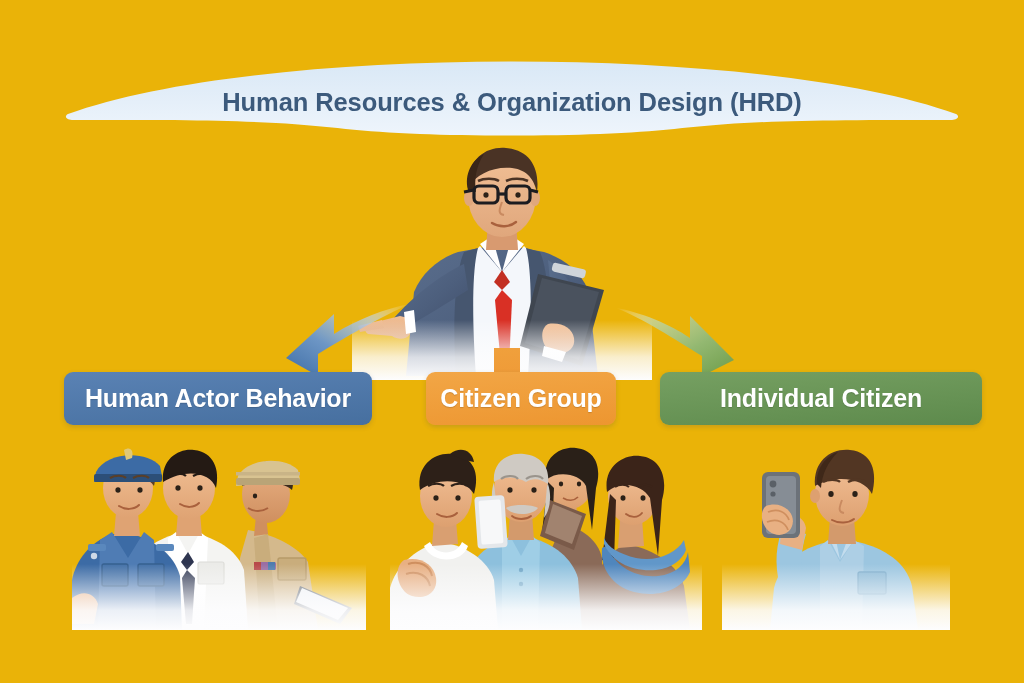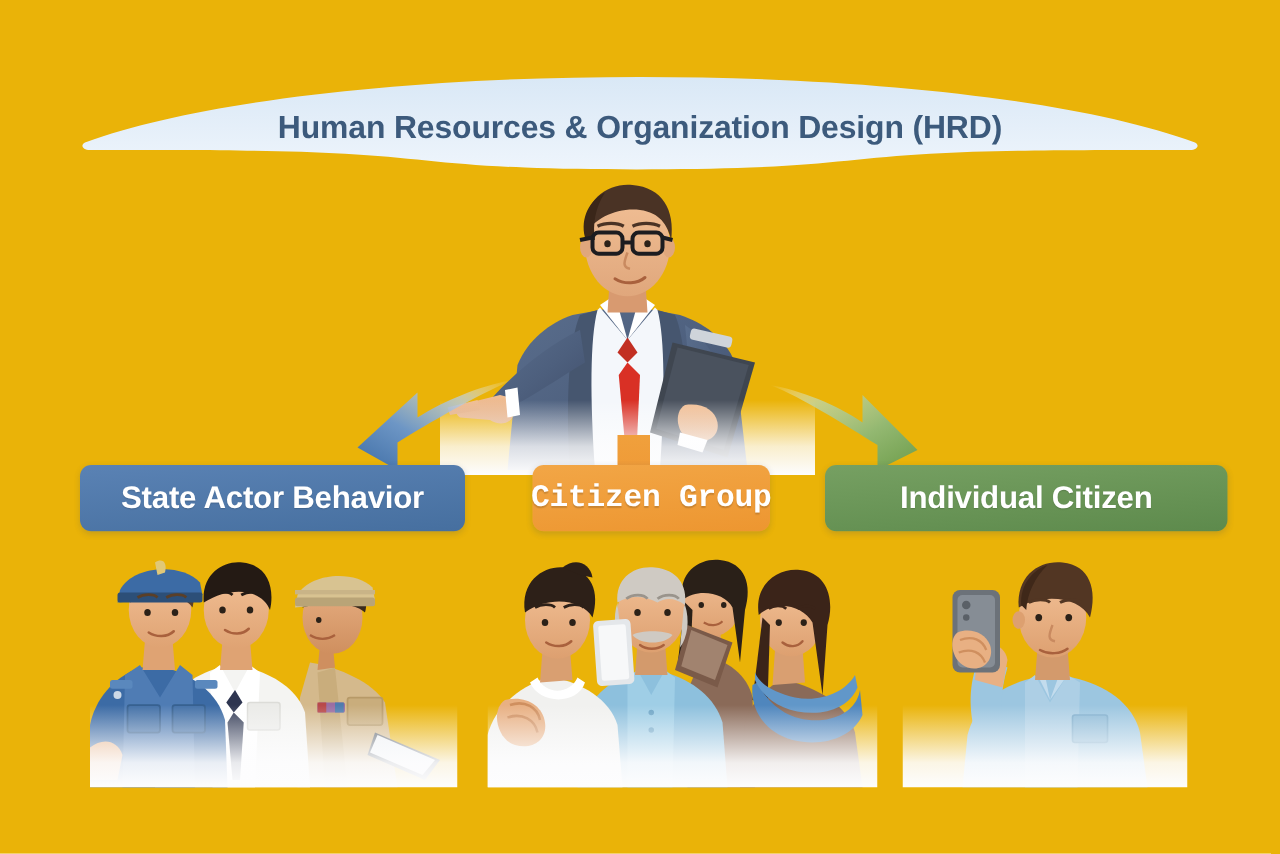--- a/index.html
+++ b/index.html
@@ -53,21 +53,20 @@
     box-shadow:0 2px 5px rgba(60,70,90,.20);
     text-shadow:0 1px 1px rgba(0,0,0,.16);
   }
   #box-state {
     left:64px; top:372px; width:308px; height:53px;
     background:linear-gradient(175deg,#5a82b4 0%,#466f9f 100%);
   }
   #box-group {
     left:426px; top:372px; width:190px; height:53px;
     background:linear-gradient(175deg,#f2a646 0%,#ed9630 100%);
-    font-family:Liberation Mono, monospace;
   }
   #box-individual {
     left:660px; top:372px; width:322px; height:53px;
     background:linear-gradient(175deg,#76a062 0%,#5d8a4c 100%);
   }
 
   
   .people { position:absolute; }
   #people-state      { left:72px;  top:438px; width:294px; height:192px; }
   #people-group      { left:390px; top:438px; width:312px; height:192px; }
@@ -207,21 +206,21 @@
         <stop offset="100%" stop-color="#6d9c4a"></stop>
       </linearGradient>
     </defs>
     <path d="M0 6 C 24 10, 54 22, 74 36 L 74 14 L 118 58 L 86 74 L 86 54
              C 60 38, 26 16, 0 6 Z" fill="url(#arrowGreen)"></path>
   </svg>
 
   <div id="connector"></div>
 
   <div class="label-box" id="box-state">
-    <span>State Actor Behavior</span>
+    <span>Human Actor Behavior</span>
   </div>
 
   <div class="label-box" id="box-group">
     <span>Citizen Group</span>
   </div>
 
   <div class="label-box" id="box-individual">
     <span>Individual Citizen</span>
   </div>
 

